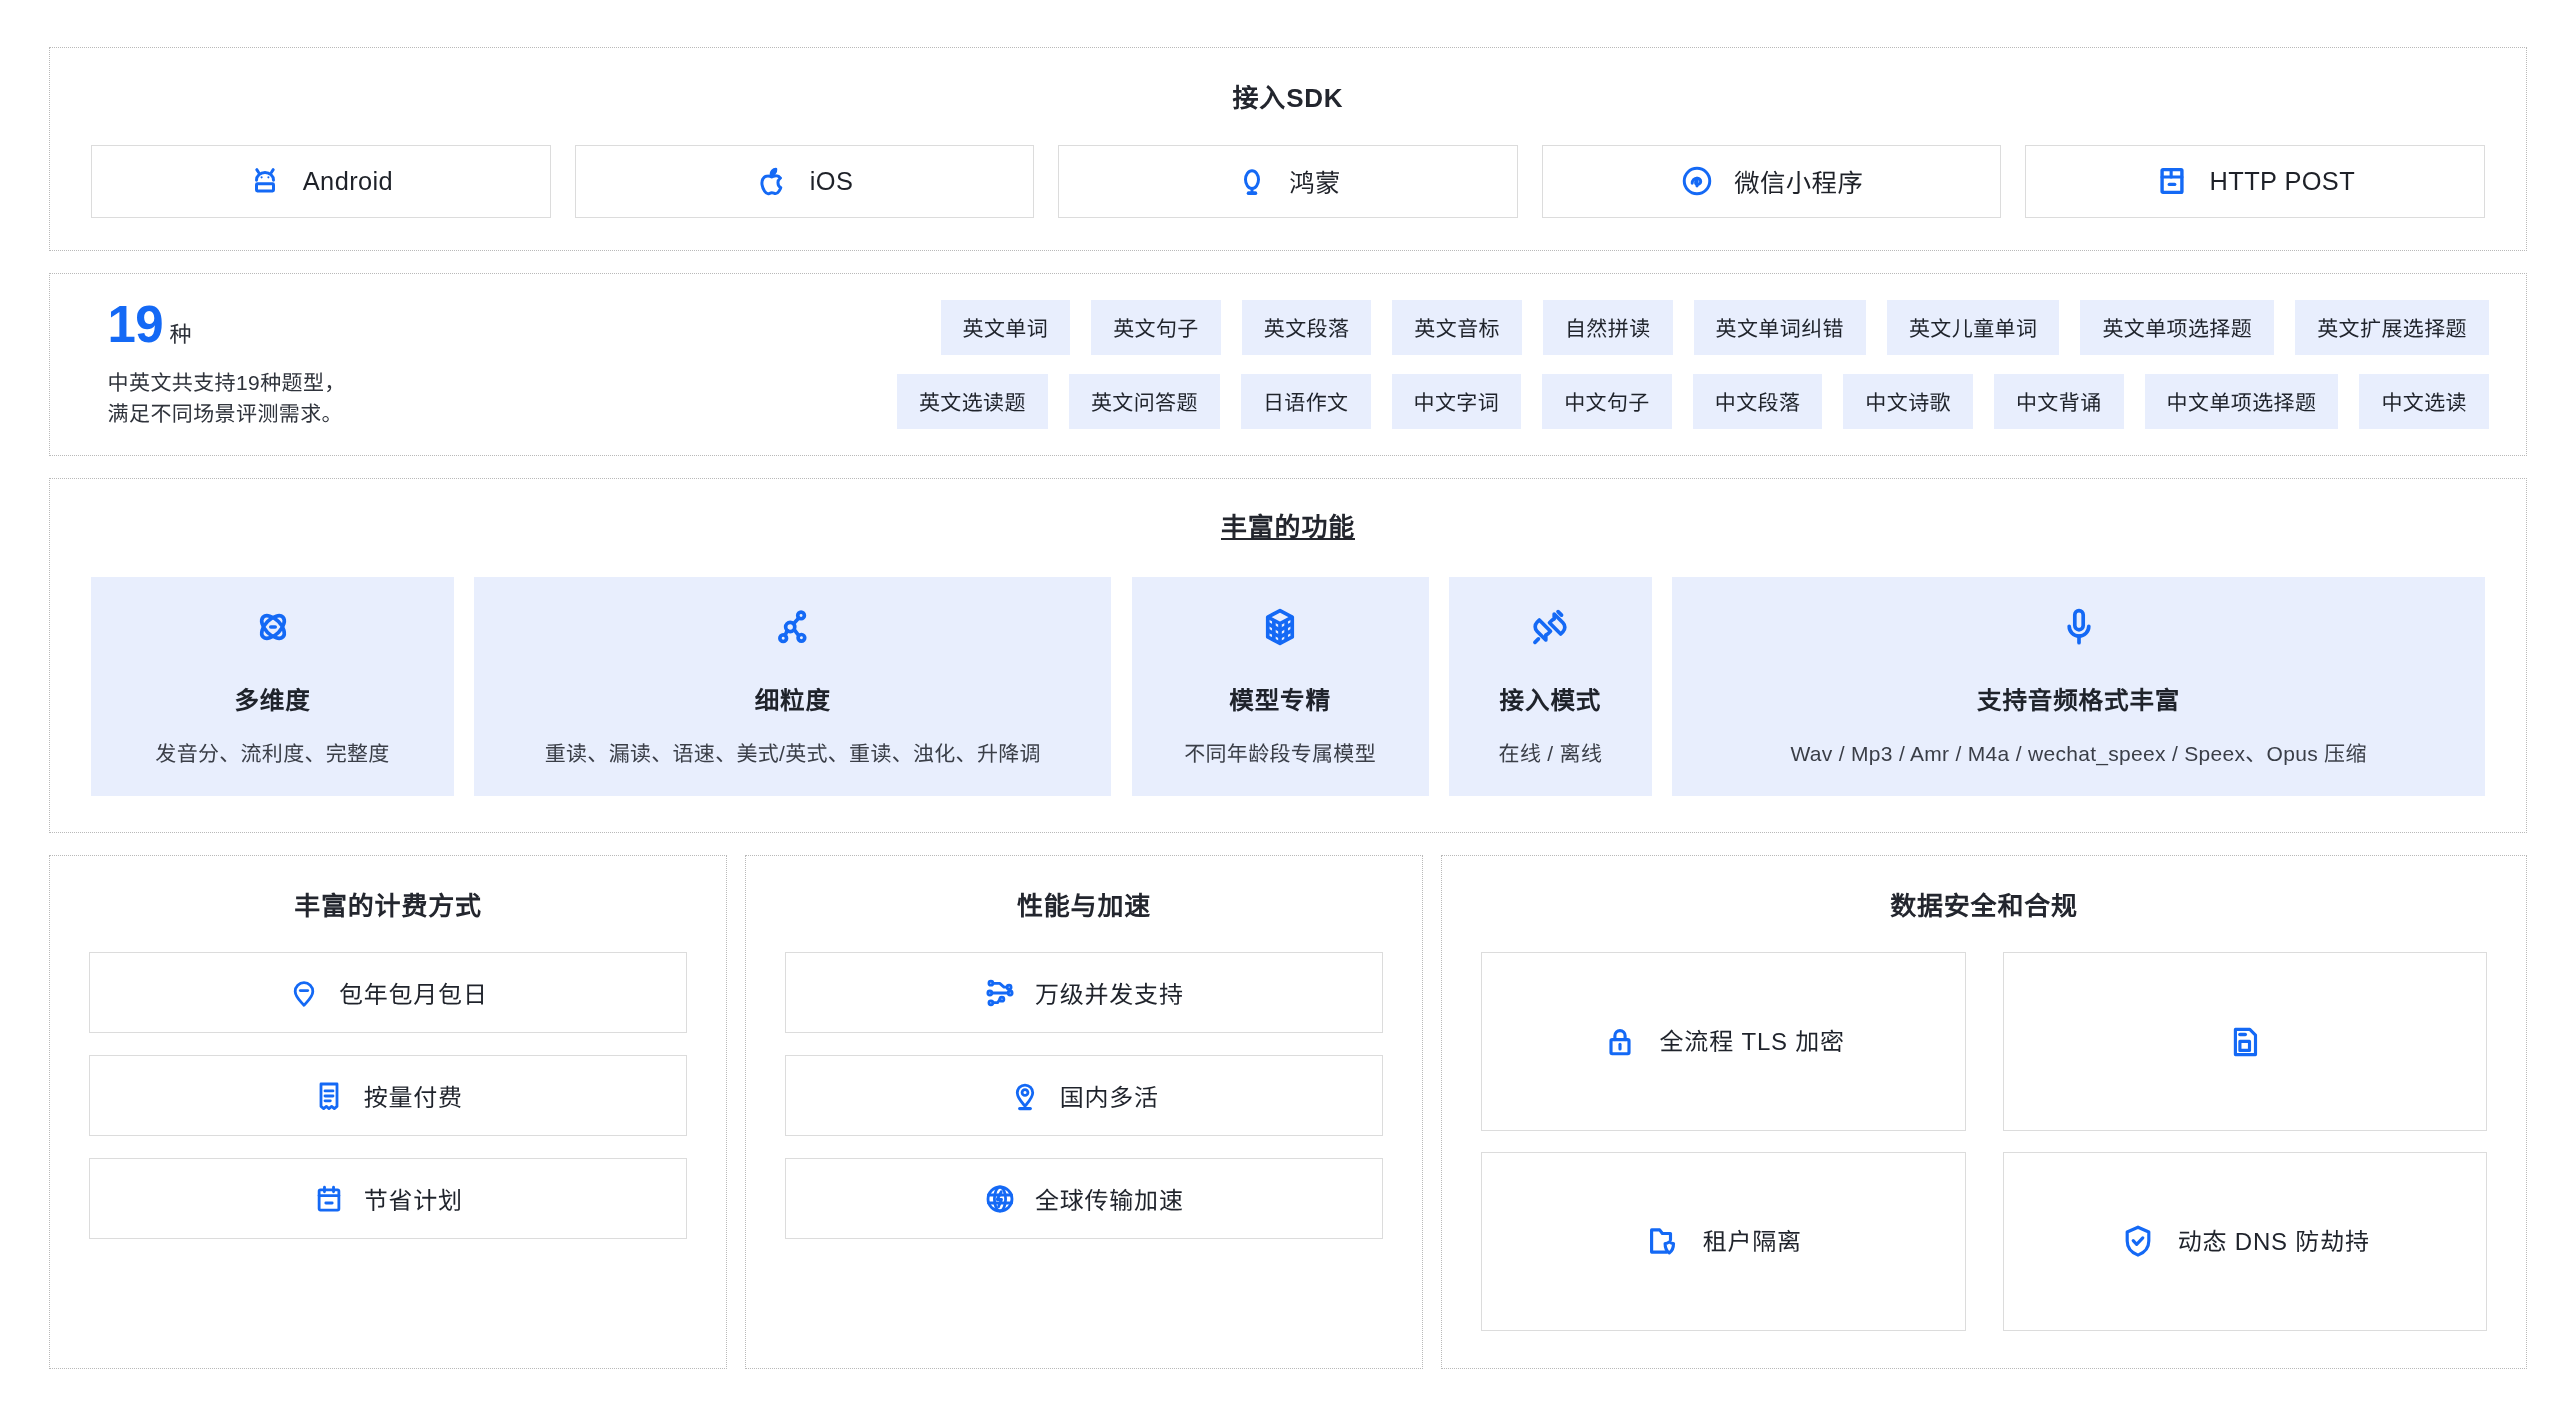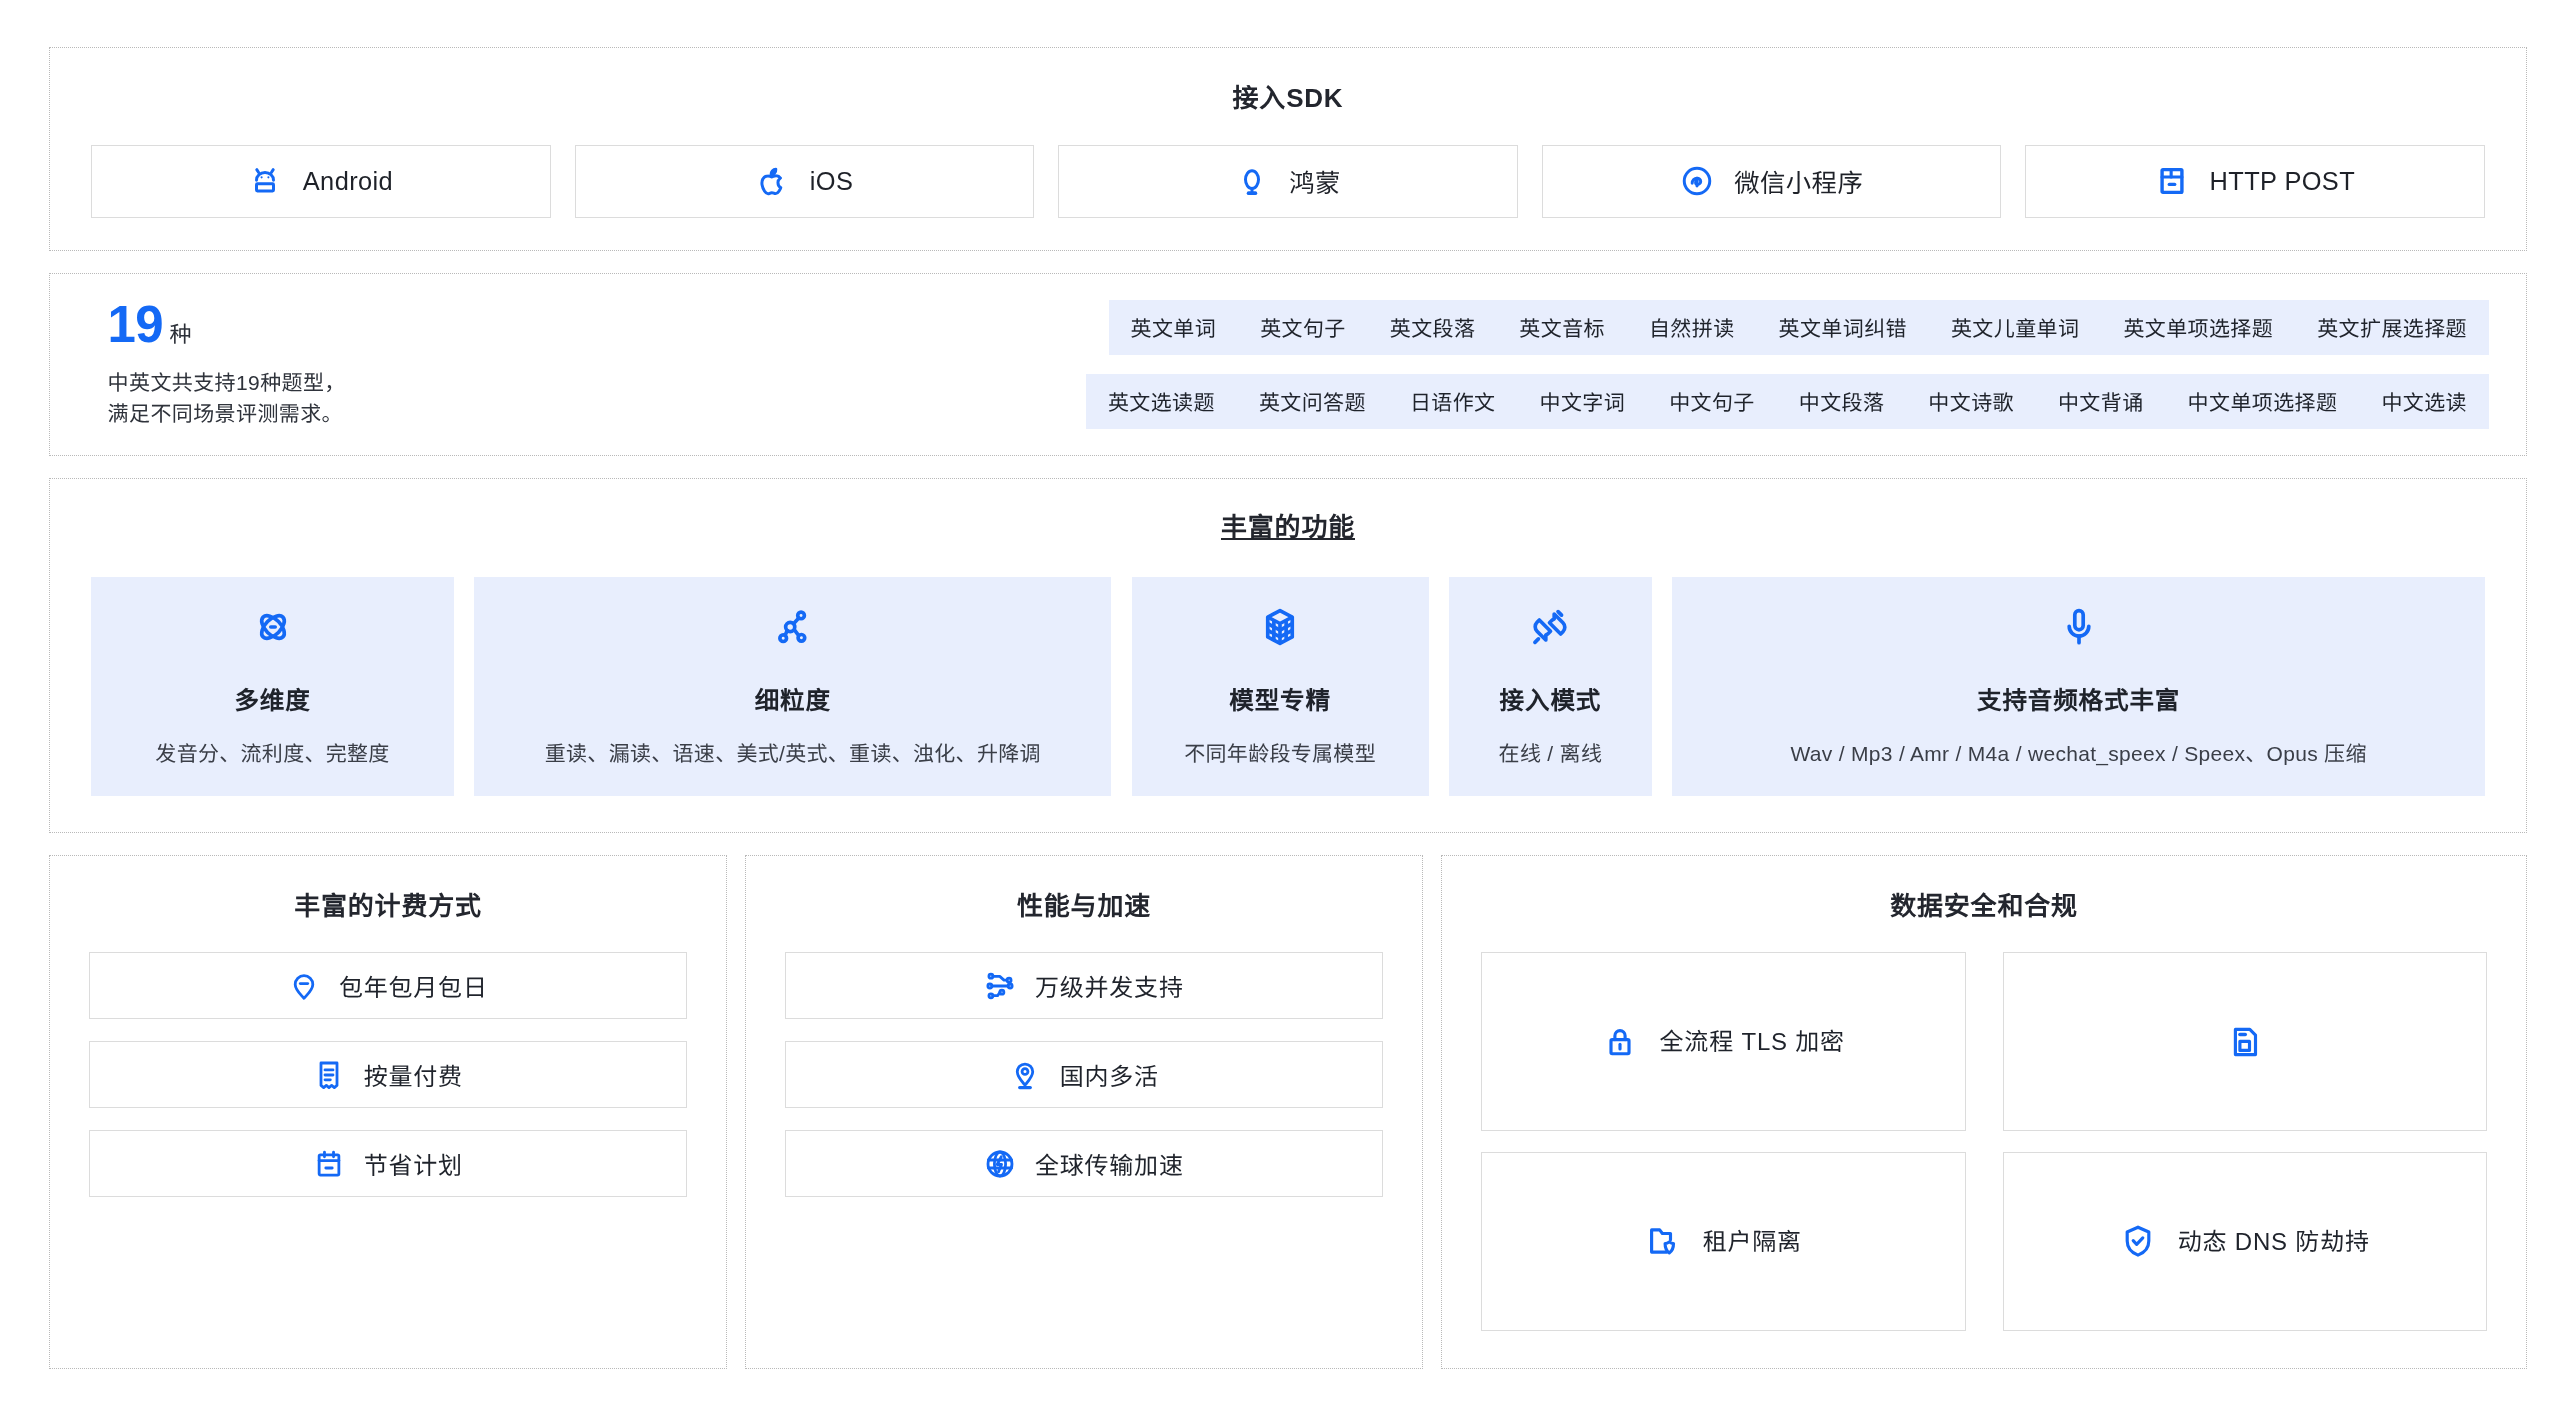--- a/index.html
+++ b/index.html
@@ -106,20 +106,21 @@
 
   .types-right {
     flex: 1 1 auto;
     display: flex;
     flex-direction: column;
     gap: 18.6px;
     align-items: flex-end;
   }
   .tag-row {
     display: flex;
+    gap: 21px;
     justify-content: flex-end;
   }
   .tag {
     background: #e8eefd;
     color: #1f232b;
     font-size: 21px;
     letter-spacing: 0.4px;
     padding: 12.7px 22px;
     white-space: nowrap;
     text-align: center;
@@ -184,21 +185,21 @@
   .bot-section .section-title { margin-bottom: 30.5px; }
 
   .opt-list {
     display: flex;
     flex-direction: column;
     gap: 22px;
   }
   .opt-tile {
     border: 1.7px solid #dcdcdc;
     background: #fff;
-    height: 67px;
+    height: 81px;
     display: flex;
     align-items: center;
     justify-content: center;
     gap: 18.6px;
   }
   .opt-tile .label {
     font-size: 24px;
     color: #1f232b;
     letter-spacing: 0.8px;
   }

